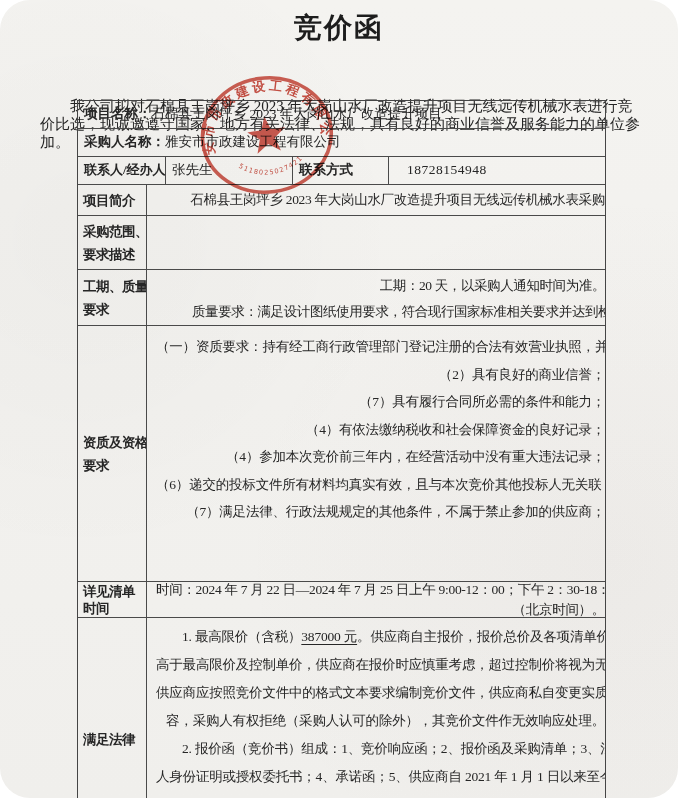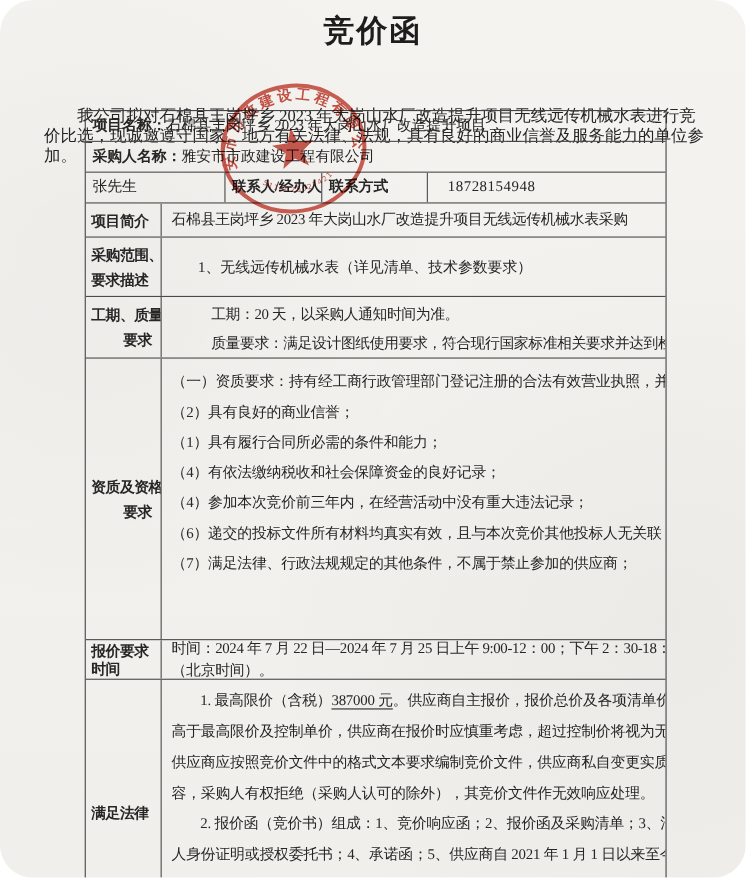--- a/index.html
+++ b/index.html
@@ -40,23 +40,23 @@
   .bdr{border-right:1px solid #4a4a4a;}
   .lbl{flex:0 0 69px;font-weight:bold;padding-left:5px;letter-spacing:-0.5px;}
   .vcenter{display:flex;flex-direction:column;justify-content:center;}
   .single-line{line-height:26.5px;padding-left:6px;white-space:nowrap;}
   .b{font-weight:bold;}
   .grow{flex:1 1 auto;font-family:Liberation Serif, serif;}
   .c1{flex:0 0 88px;font-size:13px;}
   .c2{flex:0 0 127px;}
   .c3{flex:0 0 96px;}
   .c4{flex:1 1 auto;}
-  .content{flex:1 1 auto;padding-left:9px;}
+  .content{flex:1 1 auto;padding-left:9px;text-align:right;}
   .lbl-line{line-height:23px;white-space:nowrap;}
-  .lbl-line.ctr{text-align:right;padding-right:8px;}
+  .lbl-line.ctr{text-align:left;padding-right:8px;}
   .sched p{margin:0;line-height:26px;white-space:nowrap;letter-spacing:-0.4px;}
   .sched{padding-top:3px;}
   .qual-line{line-height:27.5px;white-space:nowrap;letter-spacing:-0.2px;}
   .qual{padding-top:7px;}
   .pub-line{line-height:19.5px;white-space:nowrap;letter-spacing:-0.3px;}
   .pub{padding-top:0;}
   .quote{padding-top:5px;}
   .quote-line{line-height:28px;white-space:nowrap;letter-spacing:-0.2px;}
   .indent1{padding-left:26px;}
   .u{text-decoration:underline;text-underline-offset:3px;}
@@ -85,42 +85,39 @@
       </div>
     </div>
 
     <div class="row r2">
       <div class="cell grow single-line">
         <span class="b">采购人名称：</span><span>雅安市市政建设工程有限公司</span>
       </div>
     </div>
 
     <div class="row r3">
+      <div class="cell c1 bdr single-line b">联系人/经办人</div>
       <div class="cell c2 bdr single-line">张先生</div>
-      <div class="cell c1 bdr single-line b">联系人/经办人</div>
       <div class="cell c3 bdr single-line b">联系方式</div>
       <div class="cell c4 single-line phone">18728154948</div>
     </div>
 
     <div class="row r4">
       <div class="cell lbl bdr vcenter">
         <div class="lbl-line">项目简介</div>
       </div>
       <div class="cell content vcenter">
         <div style="white-space:nowrap;letter-spacing:-0.3px;">石棉县王岗坪乡 2023 年大岗山水厂改造提升项目无线远传机械水表采购</div>
       </div>
     </div>
 
     <div class="row r5">
       <div class="cell lbl bdr vcenter">
         <div class="lbl-line">采购范围、</div>
         <div class="lbl-line">要求描述</div>
-      </div>
-      <div class="cell content vcenter">
-        <div style="white-space:nowrap;">1、无线远传机械水表（详见清单、技术参数要求）</div>
       </div>
     </div>
 
     <div class="row r6">
       <div class="cell lbl bdr vcenter">
         <div class="lbl-line">工期、质量</div>
         <div class="lbl-line ctr">要求</div>
       </div>
       <div class="cell content sched">
         <p>工期：20 天，以采购人通知时间为准。</p>
@@ -129,31 +126,31 @@
     </div>
 
     <div class="row r7">
       <div class="cell lbl bdr vcenter">
         <div class="lbl-line">资质及资格</div>
         <div class="lbl-line ctr">要求</div>
       </div>
       <div class="cell content qual">
         <div class="qual-line">（一）资质要求：持有经工商行政管理部门登记注册的合法有效营业执照，并具有完</div>
         <div class="qual-line">（2）具有良好的商业信誉；</div>
-        <div class="qual-line">（1）具有履行合同所必需的条件和能力；</div>
+        <div class="qual-line">（7）具有履行合同所必需的条件和能力；</div>
         <div class="qual-line">（4）有依法缴纳税收和社会保障资金的良好记录；</div>
         <div class="qual-line">（4）参加本次竞价前三年内，在经营活动中没有重大违法记录；</div>
         <div class="qual-line">（6）递交的投标文件所有材料均真实有效，且与本次竞价其他投标人无关联；</div>
         <div class="qual-line">（7）满足法律、行政法规规定的其他条件，不属于禁止参加的供应商；</div>
       </div>
     </div>
 
     <div class="row r8">
       <div class="cell lbl bdr vcenter">
-        <div class="lbl-line" style="line-height:17px;">报价要求</div>
+        <div class="lbl-line" style="line-height:17px;">详见清单</div>
         <div class="lbl-line" style="line-height:17px;">时间</div>
       </div>
       <div class="cell content pub vcenter">
         <div class="pub-line">时间：2024 年 7 月 22 日—2024 年 7 月 25 日上午 9:00-12：00；下午 2：30-18：00</div>
         <div class="pub-line">（北京时间）。</div>
       </div>
     </div>
 
     <div class="row r9">
       <div class="cell lbl bdr lbl-quote vcenter">

